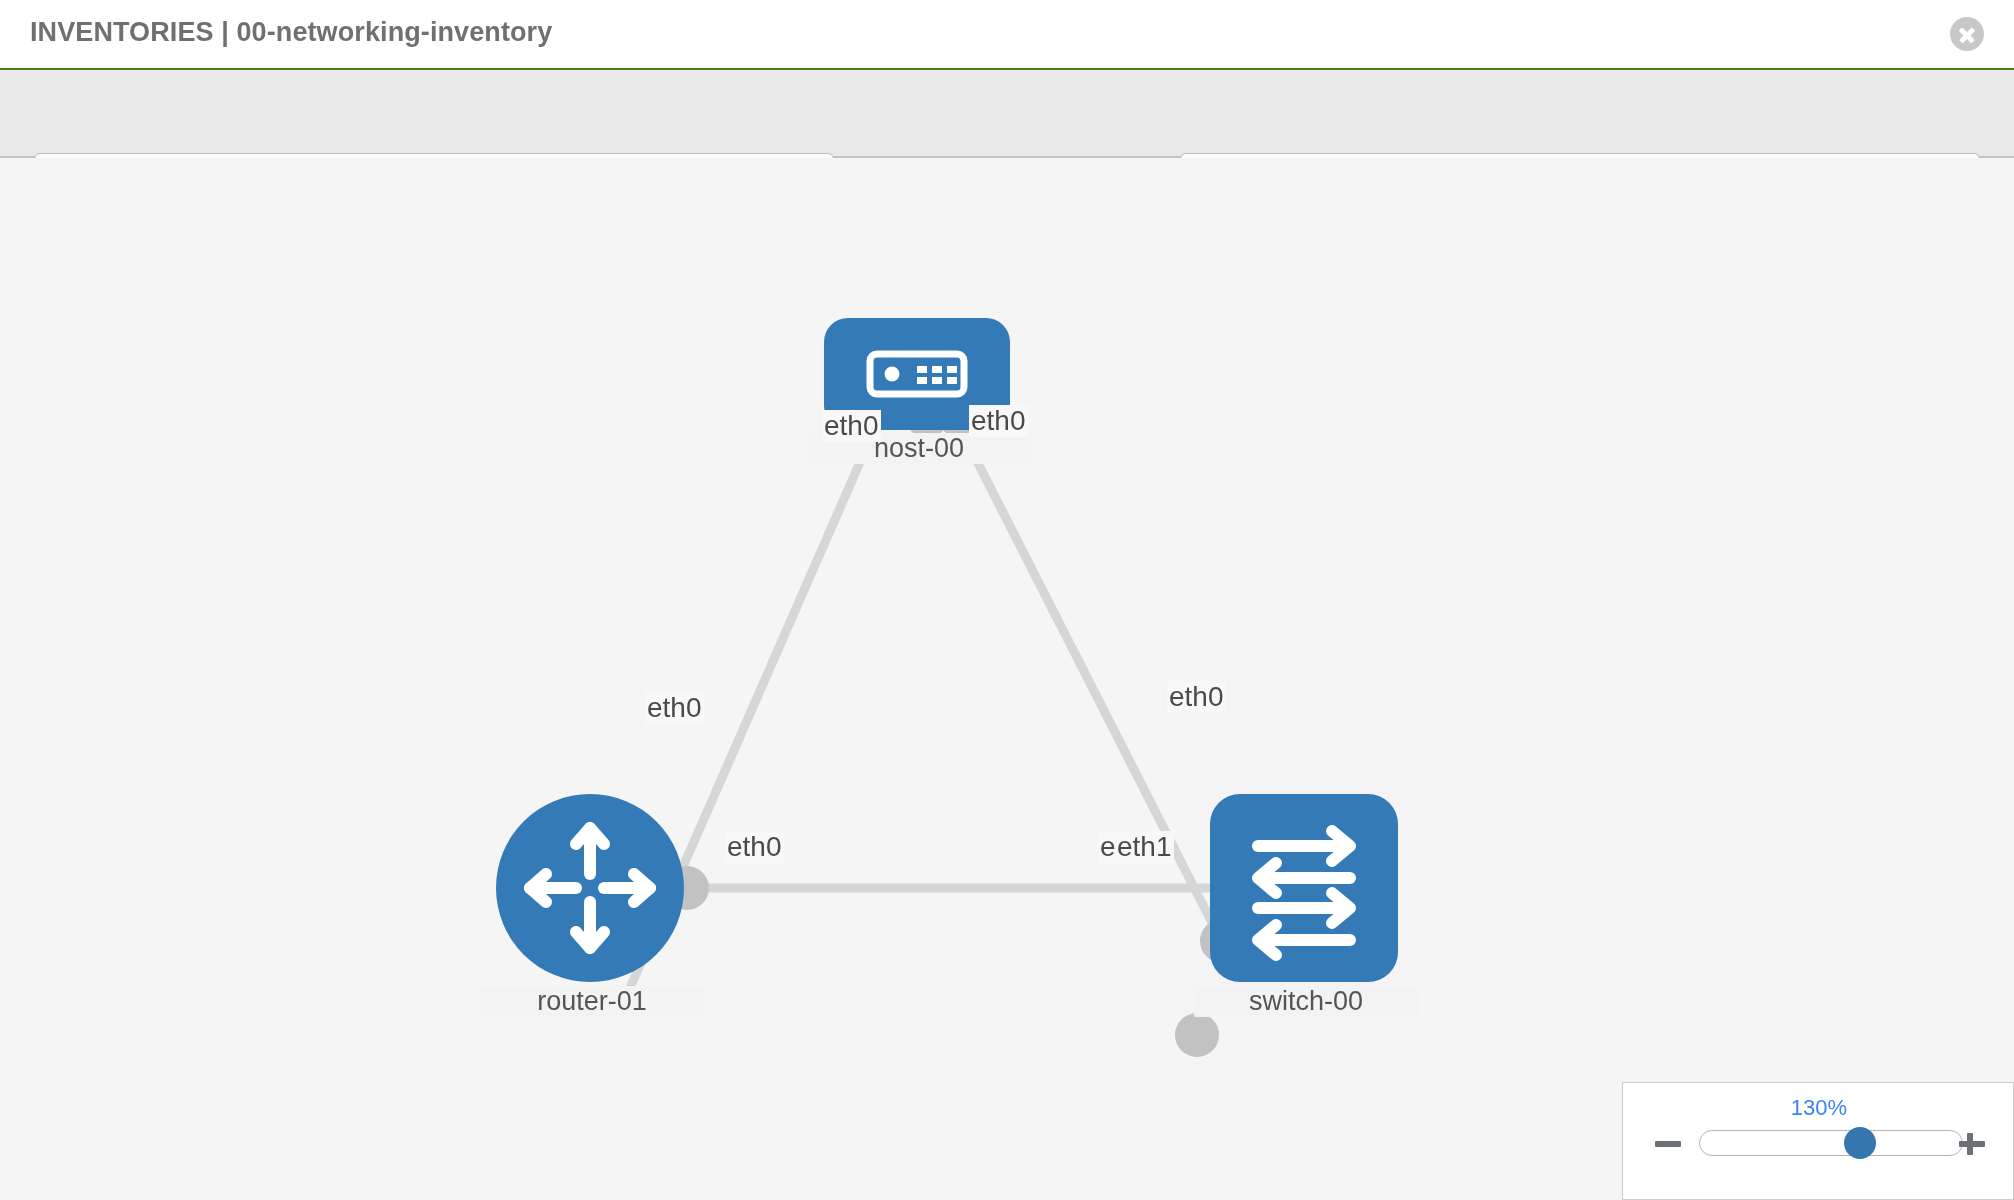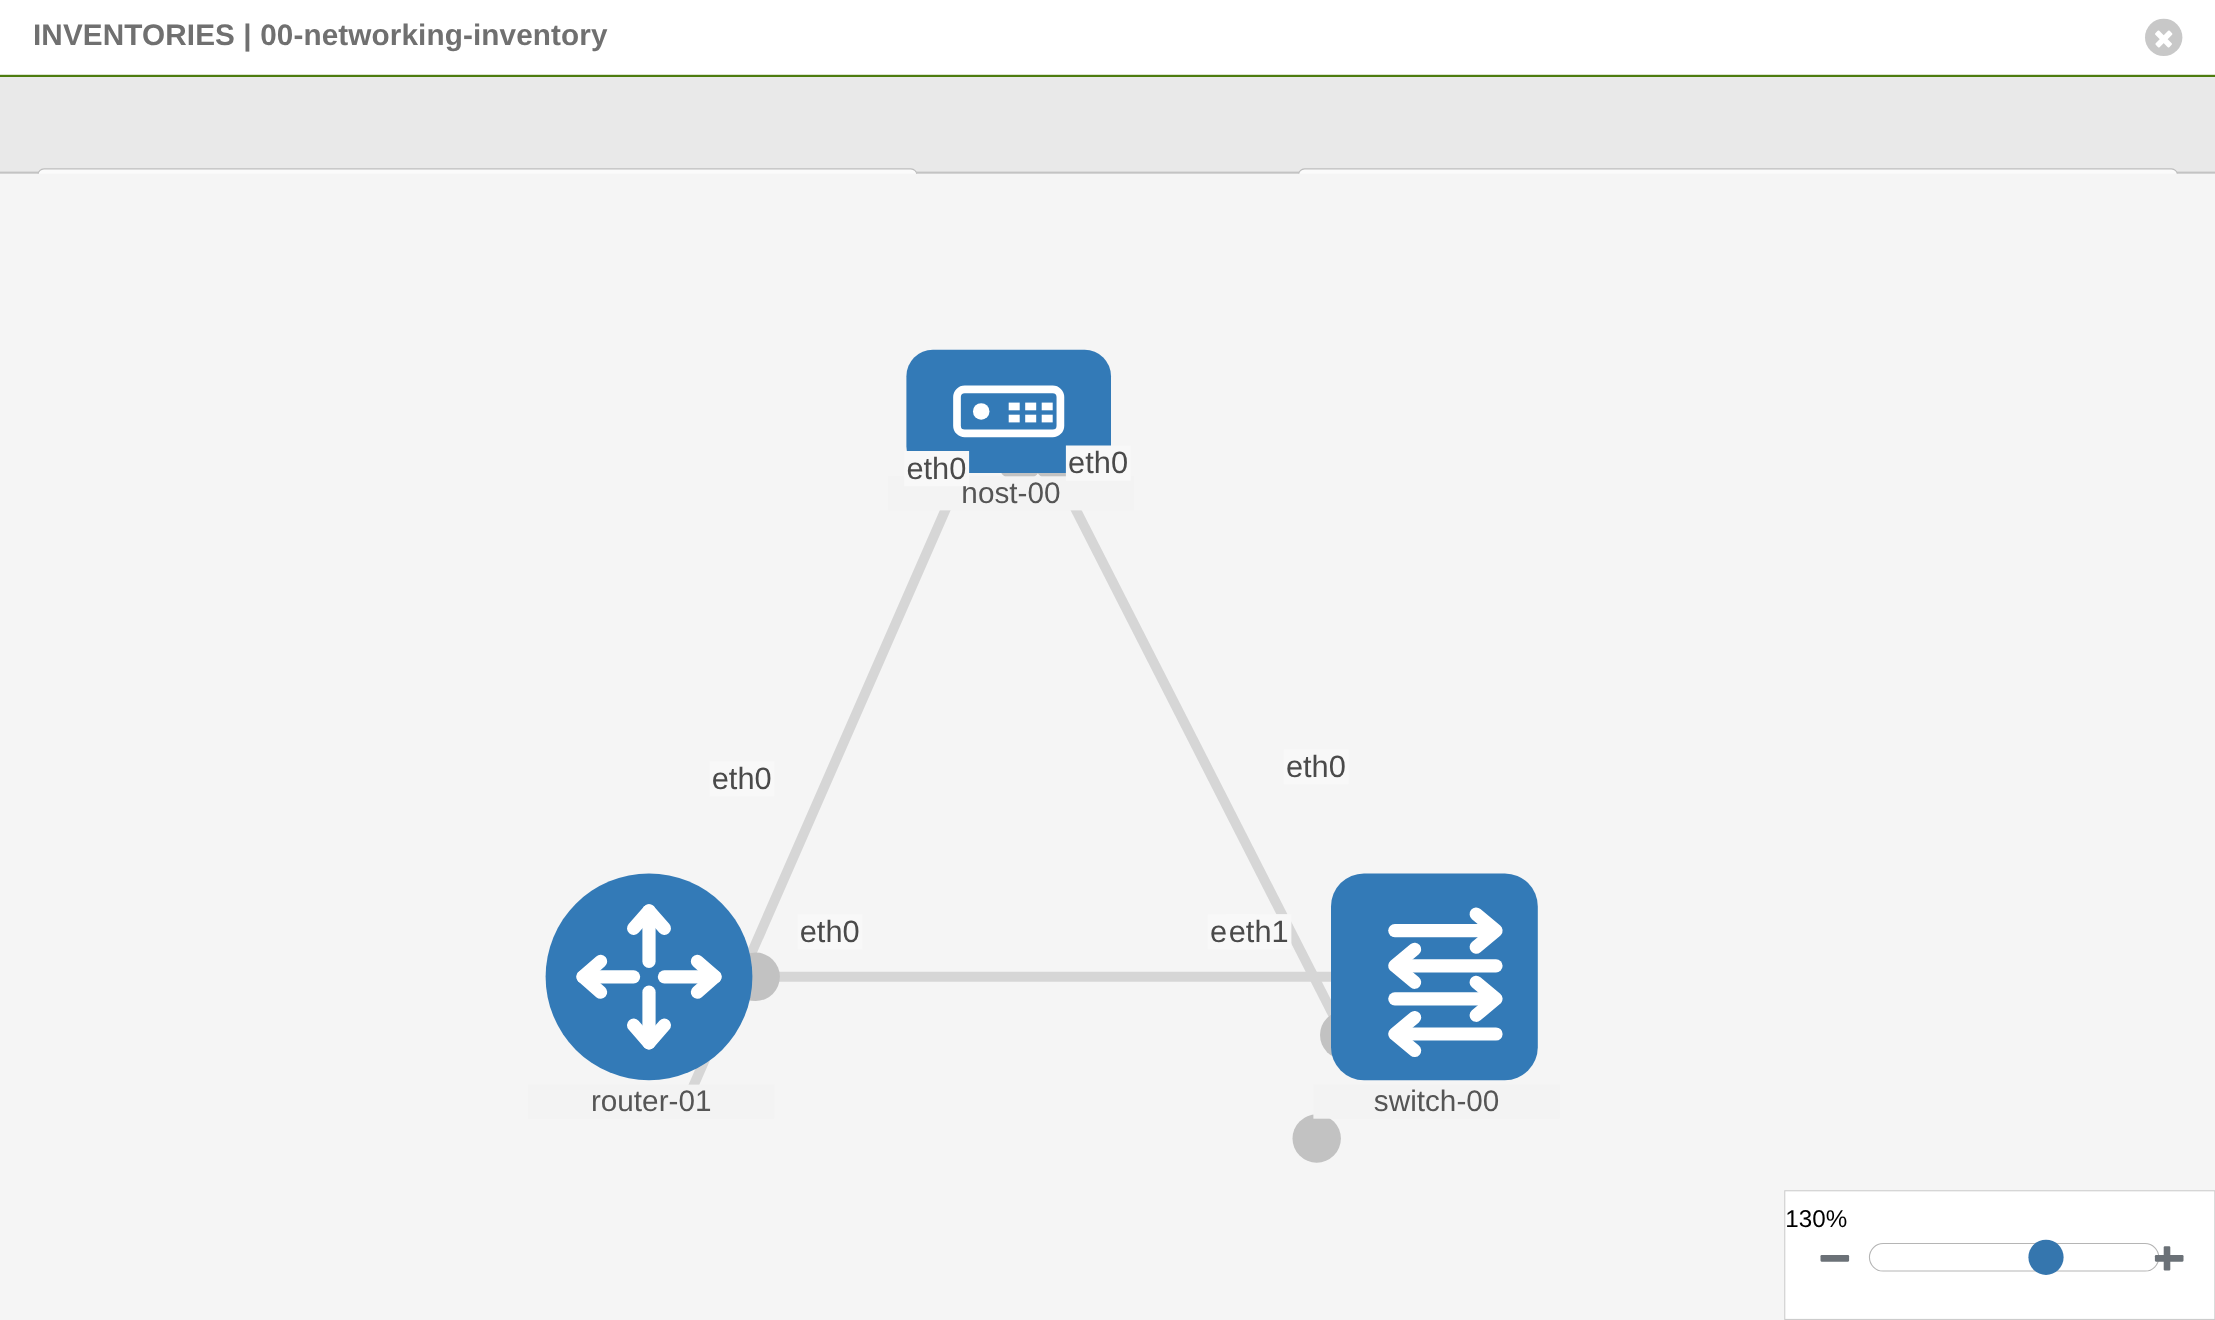--- a/index.html
+++ b/index.html
@@ -202,22 +202,23 @@
     height: 118px;
     background: #ffffff;
     border: 1px solid #cccccc;
     box-sizing: border-box;
   }
   .zoom-value {
     position: absolute;
     top: 12px;
     left: 0;
     width: 392px;
+    text-align: center;
     font-size: 22px;
-    color: #000000;
+    color: #3b82f6;
   }
   .zoom-minus, .zoom-plus {
     position: absolute;
     top: 46px;
     width: 30px;
     height: 30px;
     cursor: pointer;
   }
   .zoom-minus { left: 30px; }
   .zoom-plus  { right: 26px; }
@@ -335,21 +336,21 @@
         <polyline points="80,138 94,154 108,138"></polyline>
         <line x1="34" y1="94" x2="80" y2="94"></line>
         <polyline points="50,80 34,94 50,108"></polyline>
         <line x1="154" y1="94" x2="108" y2="94"></line>
         <polyline points="138,80 154,94 138,108"></polyline>
       </g>
     </svg>
     <div class="node-label" style="left:-16px; top:192px; width:220px;">router-01</div>
   </div>
 
-  <div class="node" id="node-switch" style="left:1210px; top:636px; width:188px; height:188px;padding-left:20px;">
+  <div class="node" id="node-switch" style="left:1210px; top:636px; width:188px; height:188px;">
     <div class="node-shape"></div>
     <svg class="node-icon" viewBox="0 0 188 188" xmlns="http://www.w3.org/2000/svg">
       <g fill="none" stroke="#ffffff" stroke-width="12" stroke-linecap="round" stroke-linejoin="round">
         <line x1="48" y1="52" x2="138" y2="52"></line>
         <polyline points="122,37 140,52 122,67"></polyline>
         <line x1="140" y1="84" x2="50" y2="84"></line>
         <polyline points="66,69 48,84 66,99"></polyline>
         <line x1="48" y1="114" x2="138" y2="114"></line>
         <polyline points="122,99 140,114 122,129"></polyline>
         <line x1="140" y1="146" x2="50" y2="146"></line>

